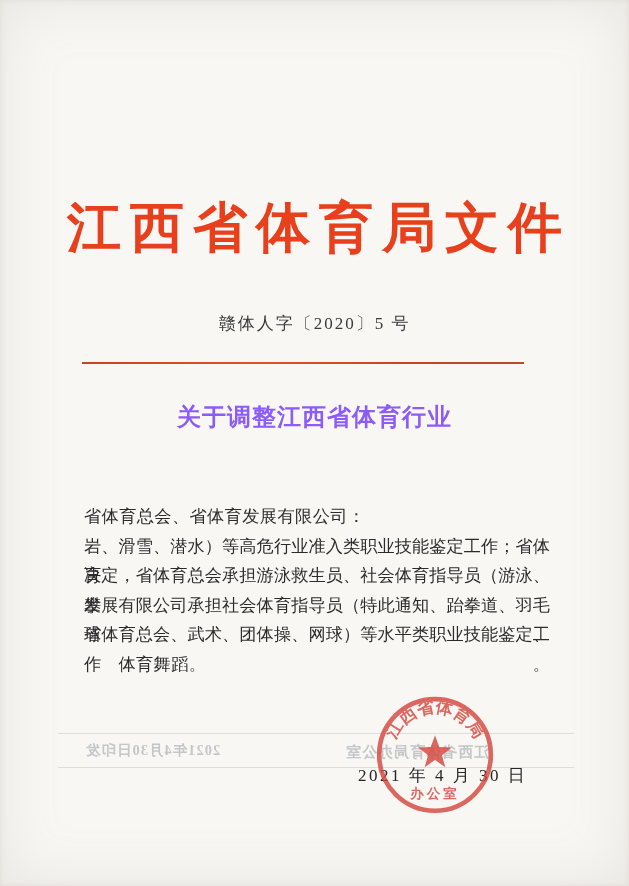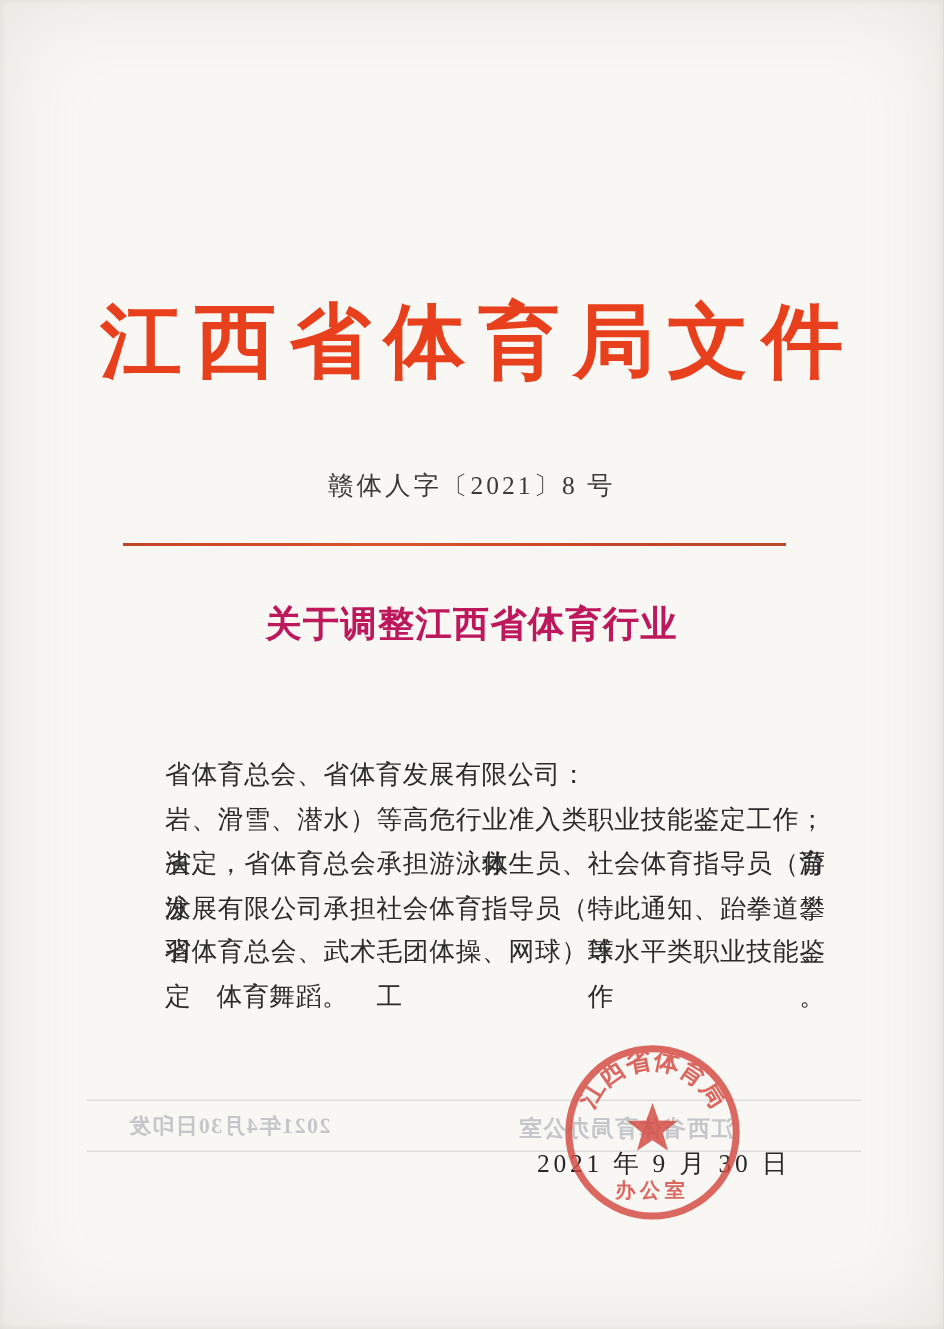--- a/index.html
+++ b/index.html
@@ -27,32 +27,31 @@
     font-size:17px;color:#3a3a3a;letter-spacing:2px;
     white-space:nowrap;
   }
   .red-rule{
     position:absolute;top:362px;left:82px;width:442px;height:2px;
     background:linear-gradient(90deg,#c34527,#d8542c 40%,#c34527 75%,#b84a2c);
   }
   .doc-title{
     position:absolute;top:399px;left:0;right:0;
     margin:0;text-align:center;
-    font-size:24px;font-weight:bold;color:#be185d;
+    font-size:24px;font-weight:bold;color:#8b5cf6;
     line-height:36px;letter-spacing:1px;
   }
   .body-block{
     position:absolute;top:502px;left:84px;width:466px;
     font-size:17.2px;color:var(--body-text,#2b2b2b);
   }
   .body-line{
     height:29.6px;line-height:29.6px;
     white-space:nowrap;overflow:visible;
     letter-spacing:0.4px;
-    margin-left:26px;
   }
   .body-line.justify{
     white-space:normal;
     text-align:justify;
     text-align-last:justify;
     letter-spacing:0;
   }
   .body-line.indent{ text-indent:2em; }
   .issue-date{
     position:absolute;top:764px;left:358px;
@@ -81,21 +80,21 @@
   .bleed-date{top:741px;left:85px;font-size:14.5px;letter-spacing:1px;}
   .bleed-office{top:743px;left:345px;font-size:15px;letter-spacing:1px;}
 </style>
 </head>
 <body>
 
 <div class="page" style="--paper: #f8f7f4; --header-red: #e8401c; --body-text: #2b2b2b;">
 
   <h1 class="agency-header">江西省体育局文件</h1>
 
-  <div class="doc-number">赣体人字〔2021〕8 号</div>
+  <div class="doc-number">赣体人字〔2020〕5 号</div>
 
   <div class="red-rule"></div>
 
   <h2 class="doc-title">
     <span style="display:block">关于调整江西省体育行业</span>
   </h2>
 
   <div class="body-block">
       <div class="body-line">省体育总会、省体育发展有限公司：</div>
       <div class="body-line justify">岩、滑雪、潜水）等高危行业准入类职业技能鉴定工作；省体育</div>
@@ -103,21 +102,21 @@
       <div class="body-line justify">发展有限公司承担社会体育指导员（特此通知、跆拳道、羽毛球、</div>
       <div class="body-line justify">省体育总会、武术、团体操、网球）等水平类职业技能鉴定工作。</div>
       <div class="body-line indent">体育舞蹈。</div>
     </div>
 
   <div class="bleed-line l1"></div>
   <div class="bleed-line l2"></div>
   <div class="bleed-text bleed-date">2021年4月30日印发</div>
   <div class="bleed-text bleed-office">江西省体育局办公室</div>
 
-  <div class="issue-date">2021 年 9 月 30 日</div>
+  <div class="issue-date">2021 年 4 月 30 日</div>
 
   <svg class="seal" viewBox="0 0 120 120" xmlns="http://www.w3.org/2000/svg">
     <defs>
       <path id="sealArc" d="M 20.4 47.4 A 41 41 0 0 1 99.6 47.4" fill="none"></path>
     </defs>
     <circle cx="60" cy="58" r="54" fill="none" stroke="#d5453c" stroke-width="4.5"></circle>
     <polygon fill="#d5453c" points="60,39 55.9,50.3 43.8,50.7 53.3,58.2 50,69.8 60,63 70,69.8 66.7,58.2 76.2,50.7 64.1,50.3"></polygon>
     <text font-size="16.5" fill="#d5453c" font-weight="bold" font-family="'Liberation Serif','DejaVu Serif',serif">
       <textPath href="#sealArc" startOffset="50%" text-anchor="middle">江西省体育局</textPath>
     </text>

